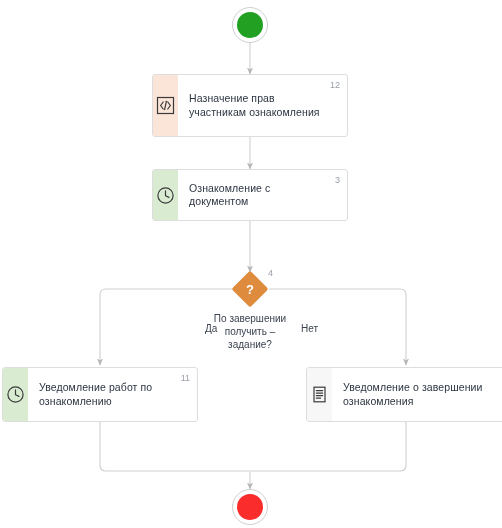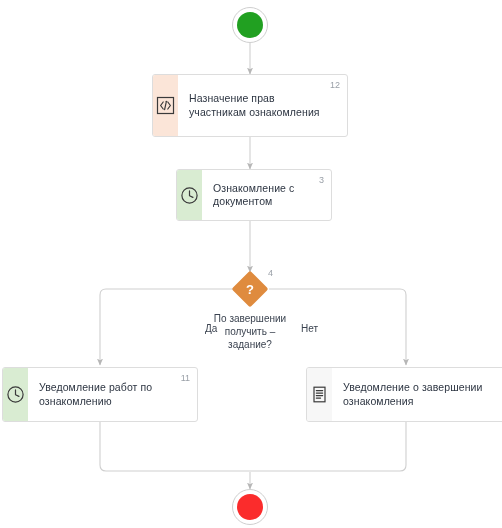--- a/index.html
+++ b/index.html
@@ -192,21 +192,21 @@
           <path d="M10.4,5.4 L8.6,13.6" fill="none" stroke="#3a3a3a" stroke-width="1.2" stroke-linecap="round"></path>
         </svg>
       </span>
     </div>
     <div class="body">
       <span class="label">Назначение прав участникам ознакомления</span>
       <span class="num">12</span>
     </div>
   </div>
 
-  <div class="task" style="left:152px; top:169px; width:156px; height:52px;margin-left:24px;">
+  <div class="task" style="left:152px; top:169px; width:196px; height:52px;">
     <div class="stripe green">
       <span class="icon-box">
         <svg width="19" height="19" viewBox="0 0 19 19">
           <circle cx="9.5" cy="9.5" r="7.6" fill="none" stroke="#3a3a3a" stroke-width="1.2"></circle>
           <path d="M9.5,4.9 L9.5,9.7 L12.9,11.4" fill="none" stroke="#3a3a3a" stroke-width="1.2" stroke-linecap="round" stroke-linejoin="round"></path>
         </svg>
       </span>
     </div>
     <div class="body">
       <span class="label">Ознакомление с документом</span>

